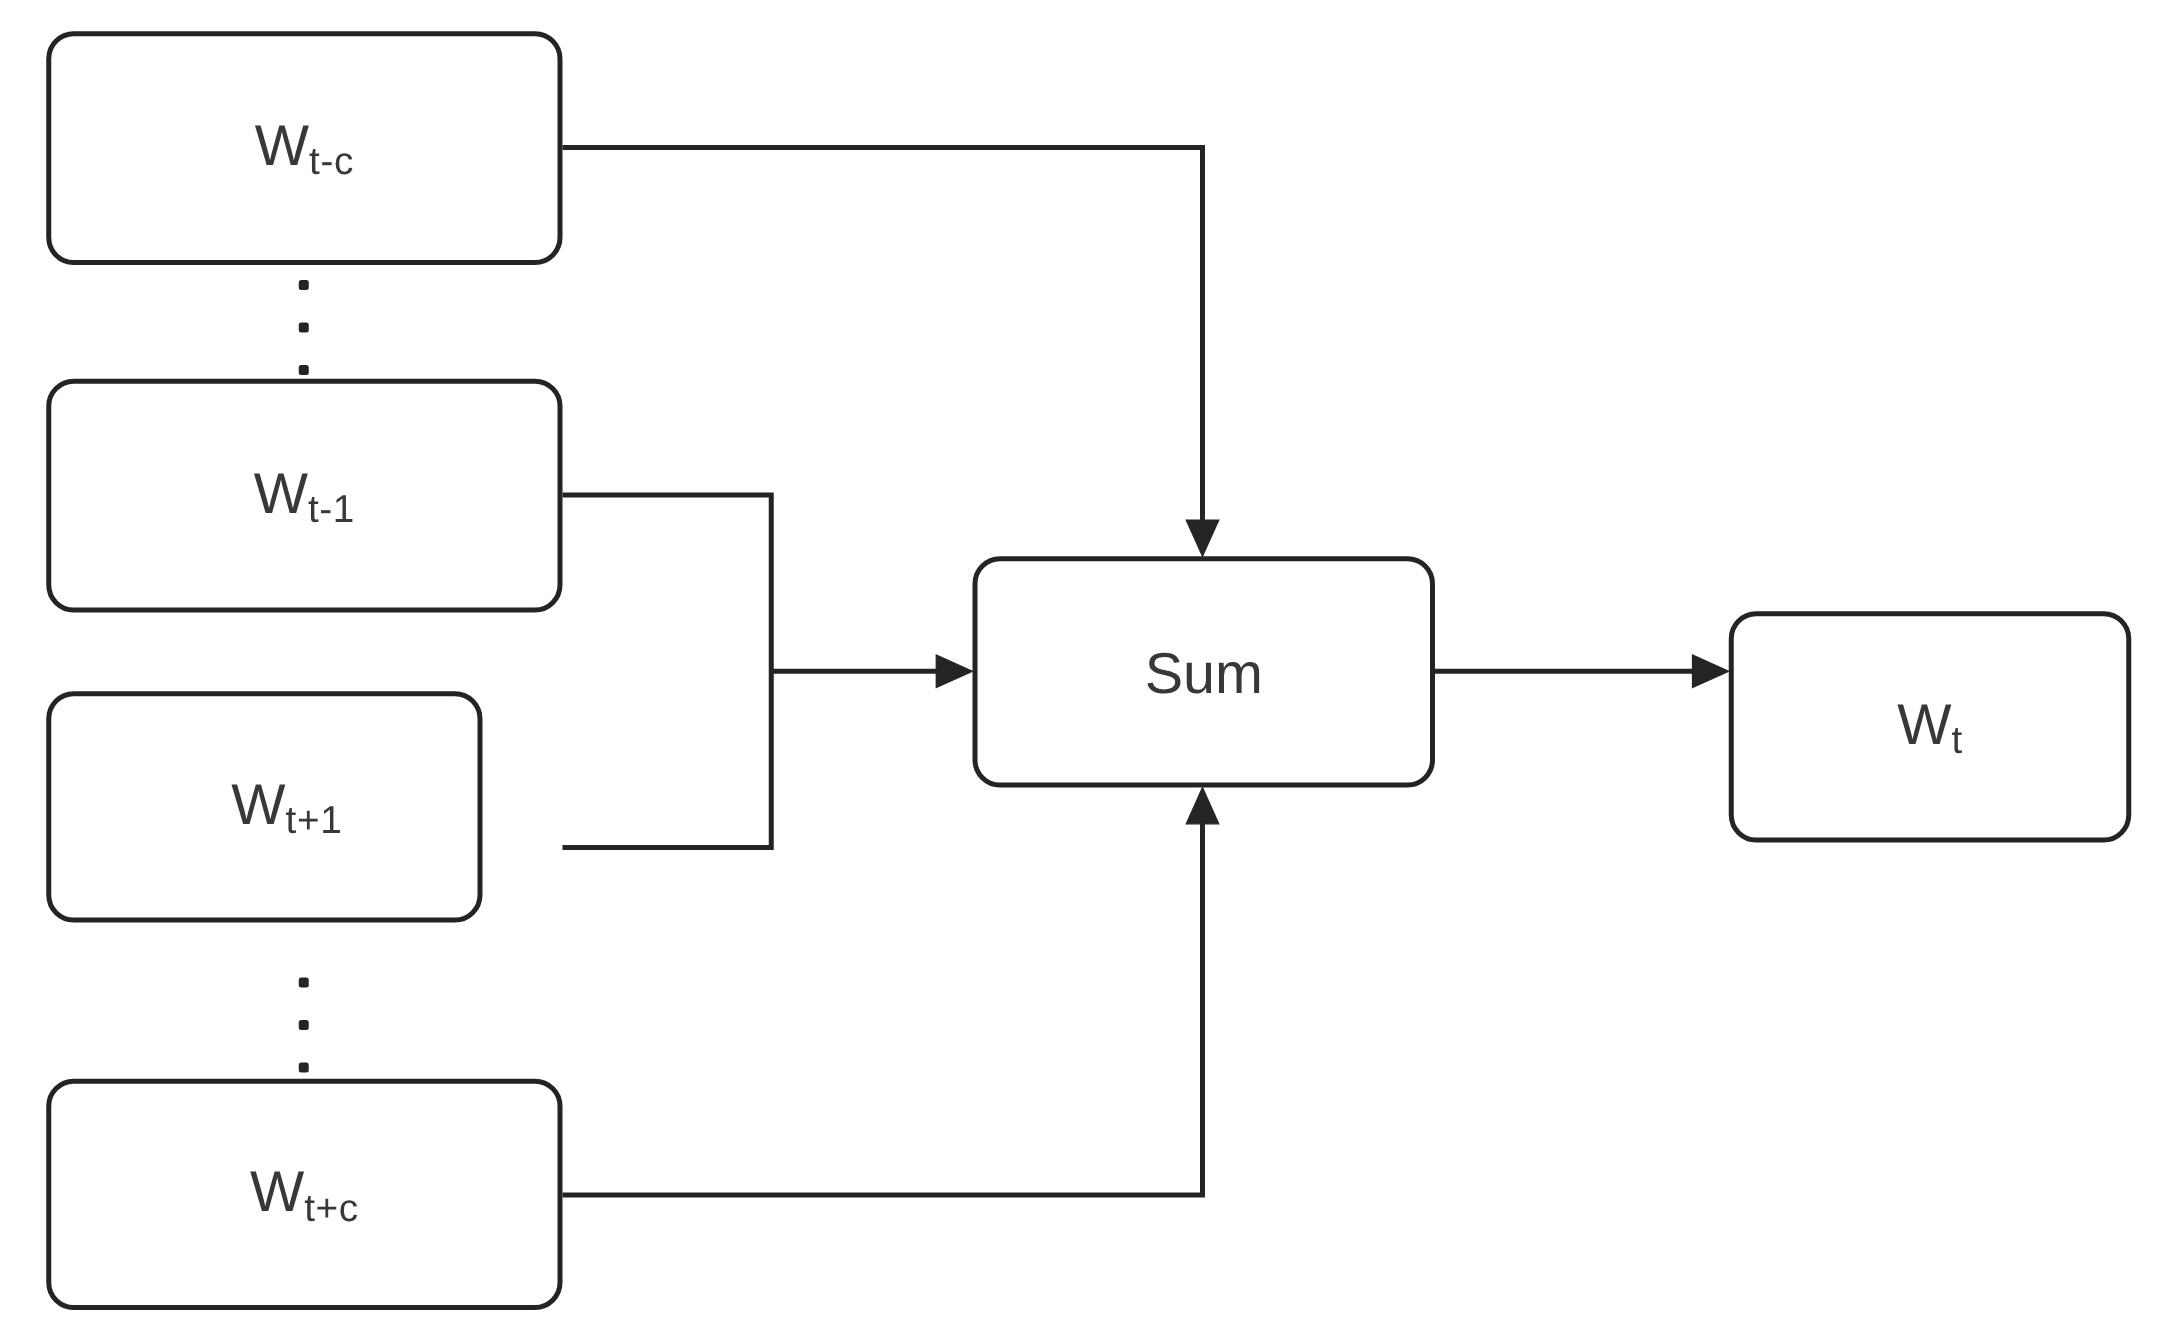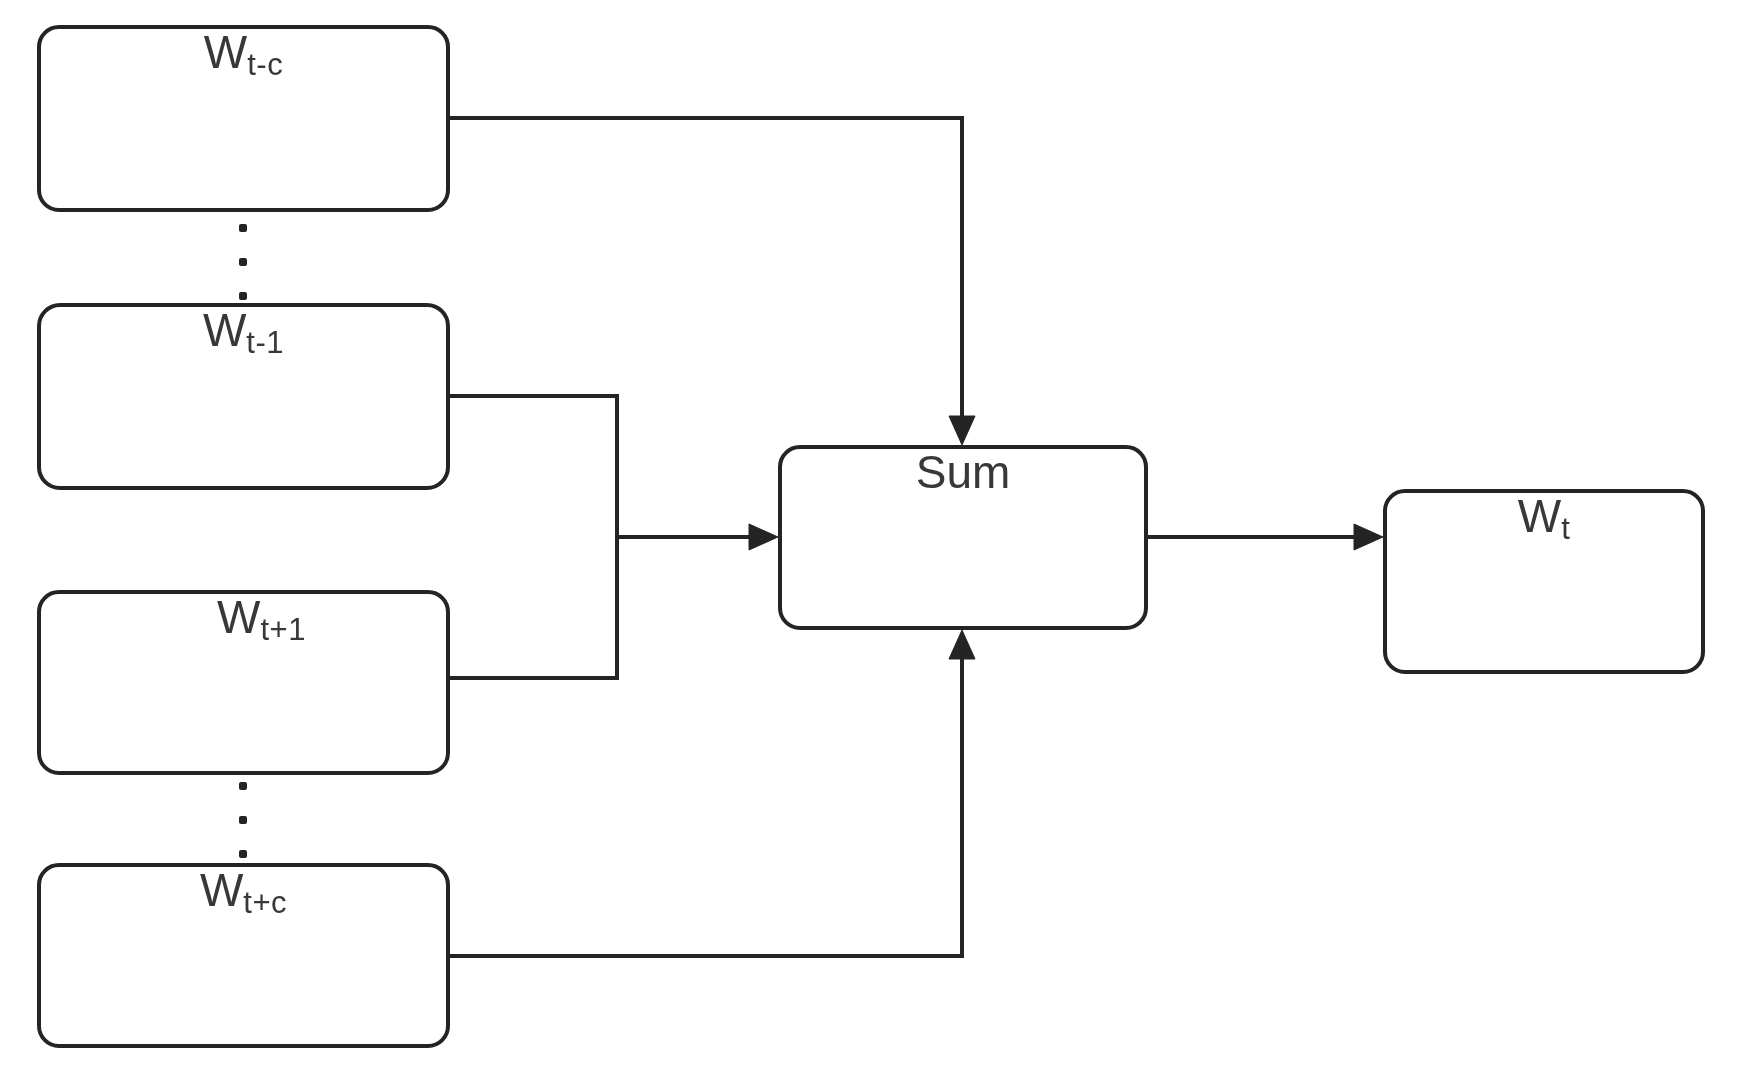--- a/index.html
+++ b/index.html
@@ -31,21 +31,21 @@
     stroke: var(--stroke, #242424);
     stroke-width: 1;
   }
   .node {
     position: absolute;
     box-sizing: border-box;
     border: 4px solid var(--stroke, #242424);
     border-radius: 22px;
     background: #ffffff;
     display: flex;
-    align-items: flex-start;
+    align-items: center;
     justify-content: center;
   }
   .node .label {
     color: var(--text, #383838);
     font-size: 46px;
     line-height: 1;
     white-space: nowrap;
   }
   .node .sub {
     font-size: 31px;
@@ -90,25 +90,25 @@
   <div class="node" style="left:37px; top:25px; width:413px; height:187px;">
     <span class="label"><span>W</span><span class="sub">t-c</span></span>
   </div>
 
   <div class="dots" style="left:239px; top:224px;">
     <span class="dot"></span>
     <span class="dot"></span>
     <span class="dot"></span>
   </div>
 
-  <div class="node" style="left:37px; top:303px; width:413px; height:187px;border-radius:23px;">
+  <div class="node" style="left:37px; top:303px; width:413px; height:187px;">
     <span class="label"><span>W</span><span class="sub">t-1</span></span>
   </div>
 
-  <div class="node" style="left:37px; top:590px; width:413px; height:185px;padding-left:36px;">
+  <div class="node" style="left:37px; top:553px; width:349px; height:185px;padding-left:36px;">
     <span class="label"><span>W</span><span class="sub">t+1</span></span>
   </div>
 
   <div class="dots" style="left:239px; top:782px;">
     <span class="dot"></span>
     <span class="dot"></span>
     <span class="dot"></span>
   </div>
 
   <div class="node" style="left:778px; top:445px; width:370px; height:185px;">

